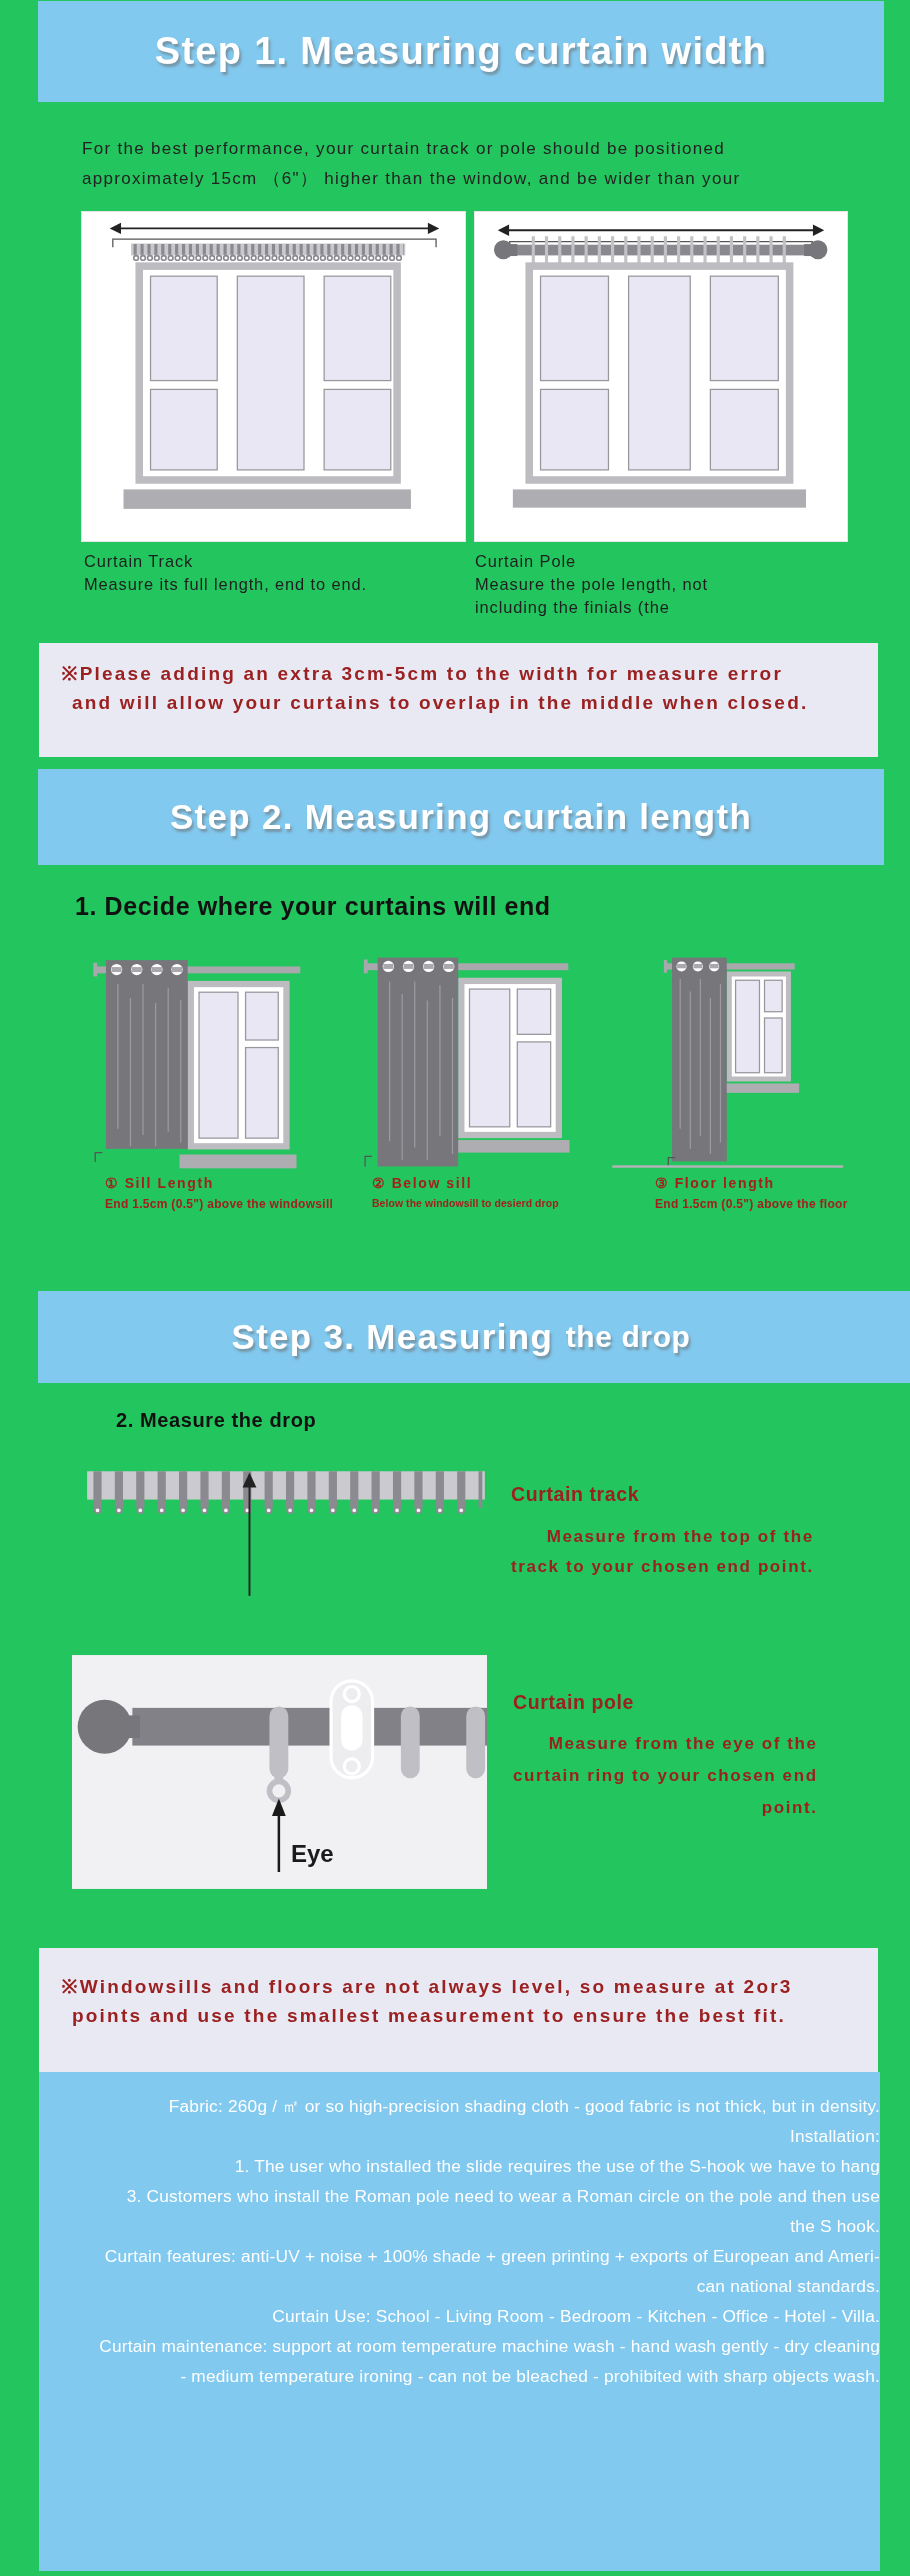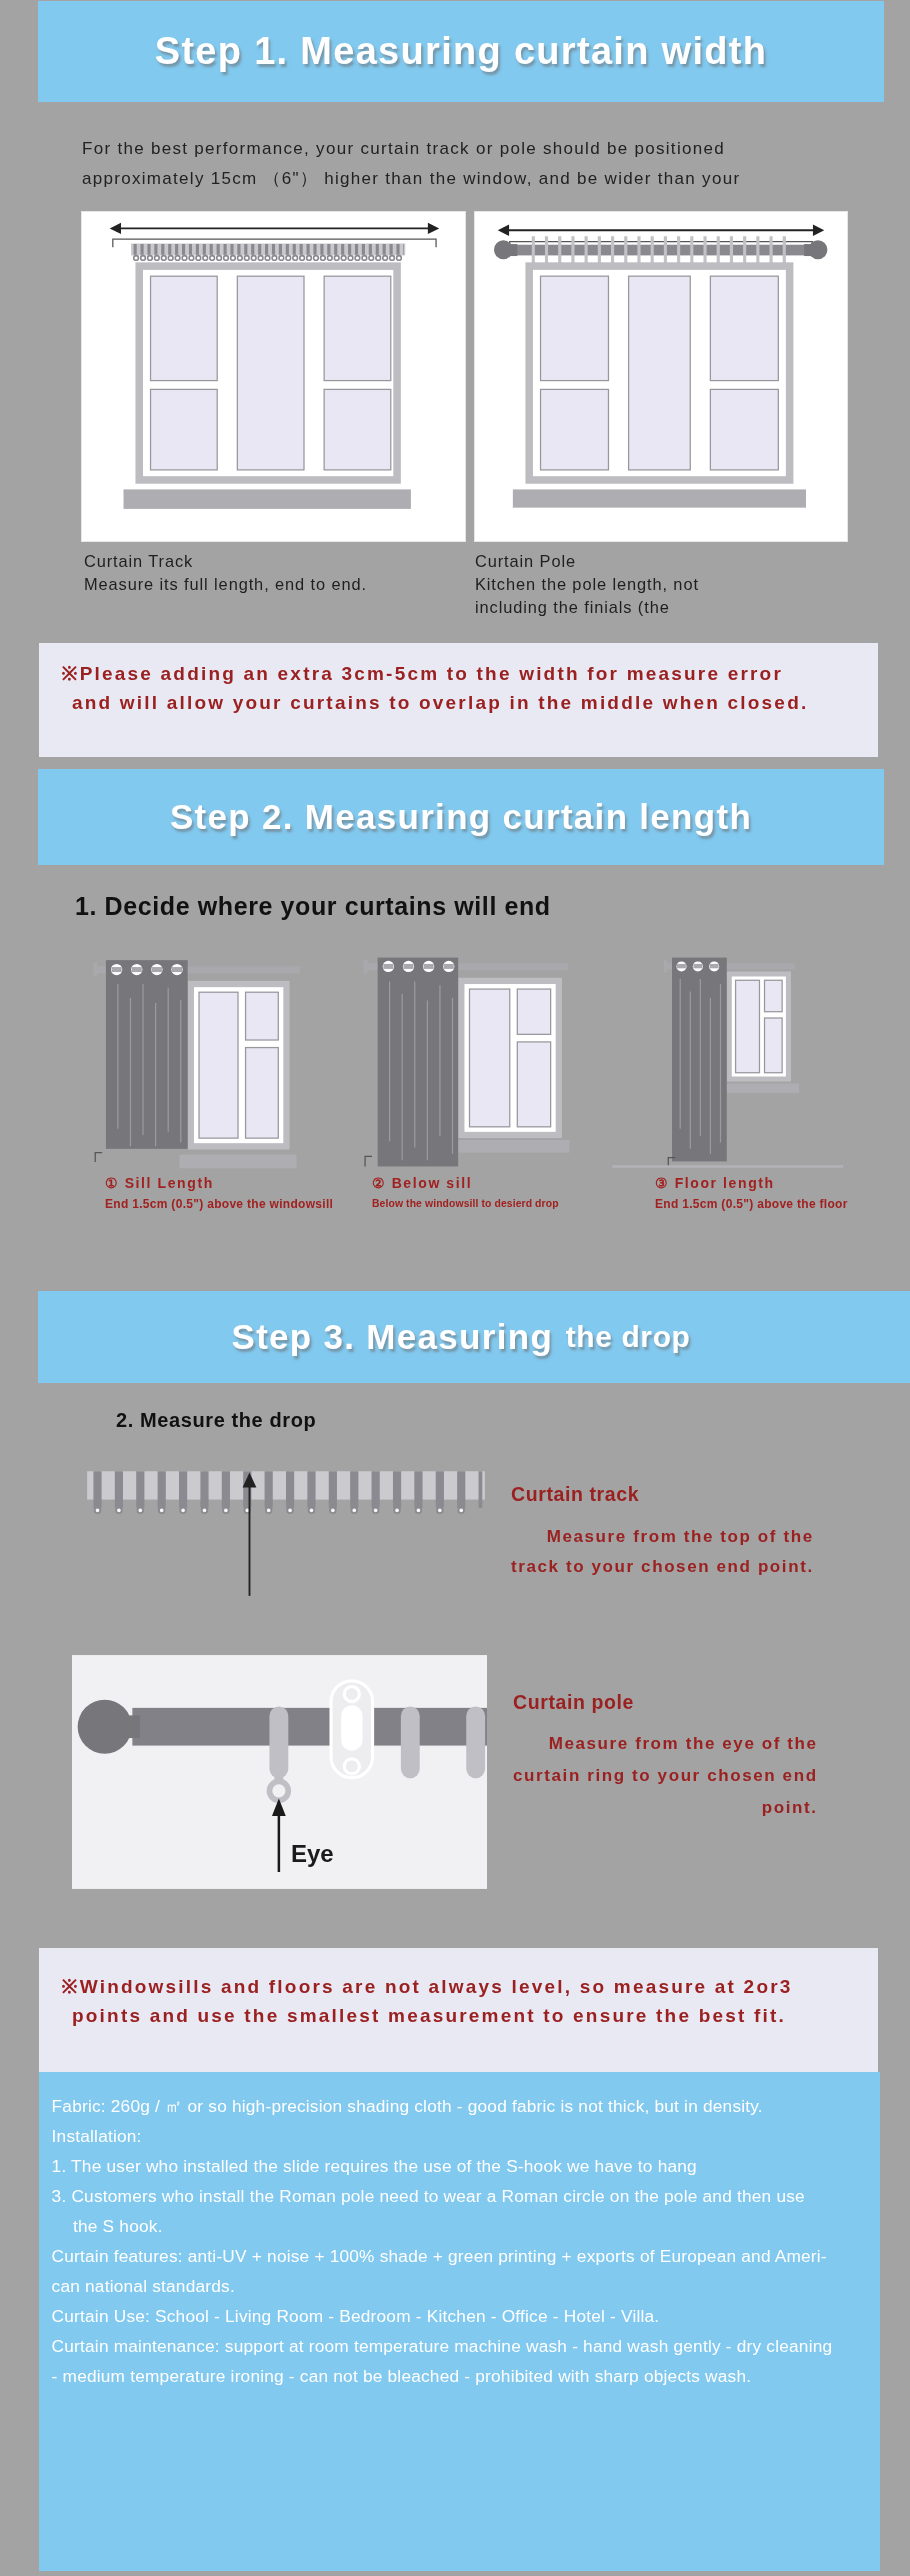--- a/index.html
+++ b/index.html
@@ -1,16 +1,16 @@
 <!DOCTYPE html>
 <html style="font-size:10px"><head>
 <meta charset="utf-8">
 <style>
   html,body{margin:0;padding:0;background:#fff;}
-  .page{position:relative;width:910px;height:2576px;background:#a3a3a3;overflow:hidden;
+  .page{position:relative;width:910px;height:2576px;background:#22c55e;overflow:hidden;
         font-family:"Liberation Sans",sans-serif;}
   .abs{position:absolute;}
 
   
   .banner{position:absolute;left:38px;width:846px;background:#82C9EF;color:#FFFFFF;
           font-weight:bold;display:flex;align-items:center;justify-content:center;
           text-shadow:1.9px 2.5px 2.5px rgba(105,105,105,.55);letter-spacing:1.3px;}
   .banner1{top:1.3px;height:101px;font-size:38px;}
   .banner2{top:769px;height:96px;font-size:35px;}
   .banner3{top:1291px;height:92px;font-size:35px;padding-right:129px;}
@@ -47,21 +47,21 @@
   
   .red-title{position:absolute;color:#9B2121;font-weight:bold;font-size:19.5px;letter-spacing:0.6px;}
   .red-body{position:absolute;color:#9B2121;font-weight:bold;font-size:17px;
             letter-spacing:1.6px;line-height:30px;text-align:right;}
 
   .eye-label{position:absolute;left:291px;top:1840px;color:#1A1A1A;font-weight:bold;font-size:24px;}
 
   
   .details{position:absolute;left:39px;top:2072px;width:841px;height:499px;background:#82C9EF;
            color:#FFFFFF;font-size:17.3px;letter-spacing:0.2px;}
-  .details .line{margin:0 0 0 12.6px;height:30px;line-height:30px;white-space:nowrap;}
+  .details .line{margin:0 0 0 12.6px;height:30px;line-height:30px;white-space:nowrap;text-align:right;}
   .details .indent{margin-left:34px;}
   .details-pad{padding-top:19px;}
 </style>
 </head>
 <body>
 
 <div class="page">
 
   <div class="banner banner1">
     <span>Step 1. Measuring curtain width</span>
@@ -127,21 +127,21 @@
       </g>
     </svg>
   </div>
 
   <div class="s1cap" style="left:84px;top:550px;">
     <div>Curtain Track</div>
     <div>Measure its full length, end to end.</div>
   </div>
   <div class="s1cap" style="left:475px;top:550px;">
     <div>Curtain Pole</div>
-    <div>Kitchen the pole length, not</div>
+    <div>Measure the pole length, not</div>
     <div>including the finials (the</div>
   </div>
 
   <div class="note note1">
     <div class="l1">※Please adding an extra 3cm-5cm to the width for measure error</div>
     <div class="l2">and will allow your curtains to overlap in the middle when closed.</div>
   </div>
 
   <div class="banner banner2">
     <span>Step 2. Measuring curtain length</span>

